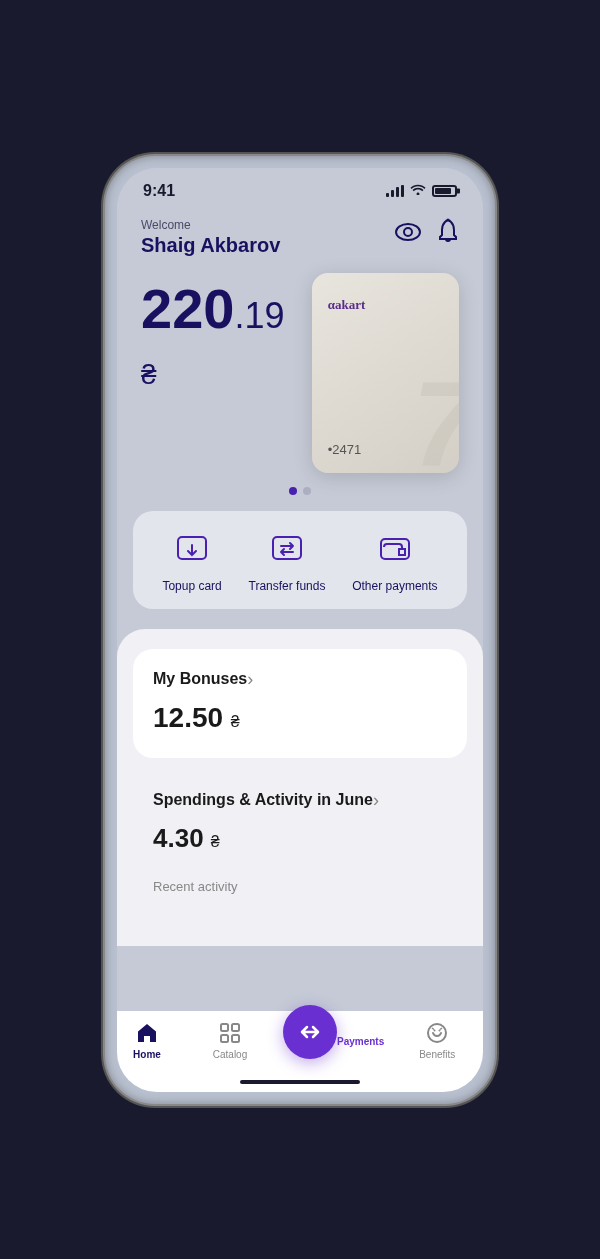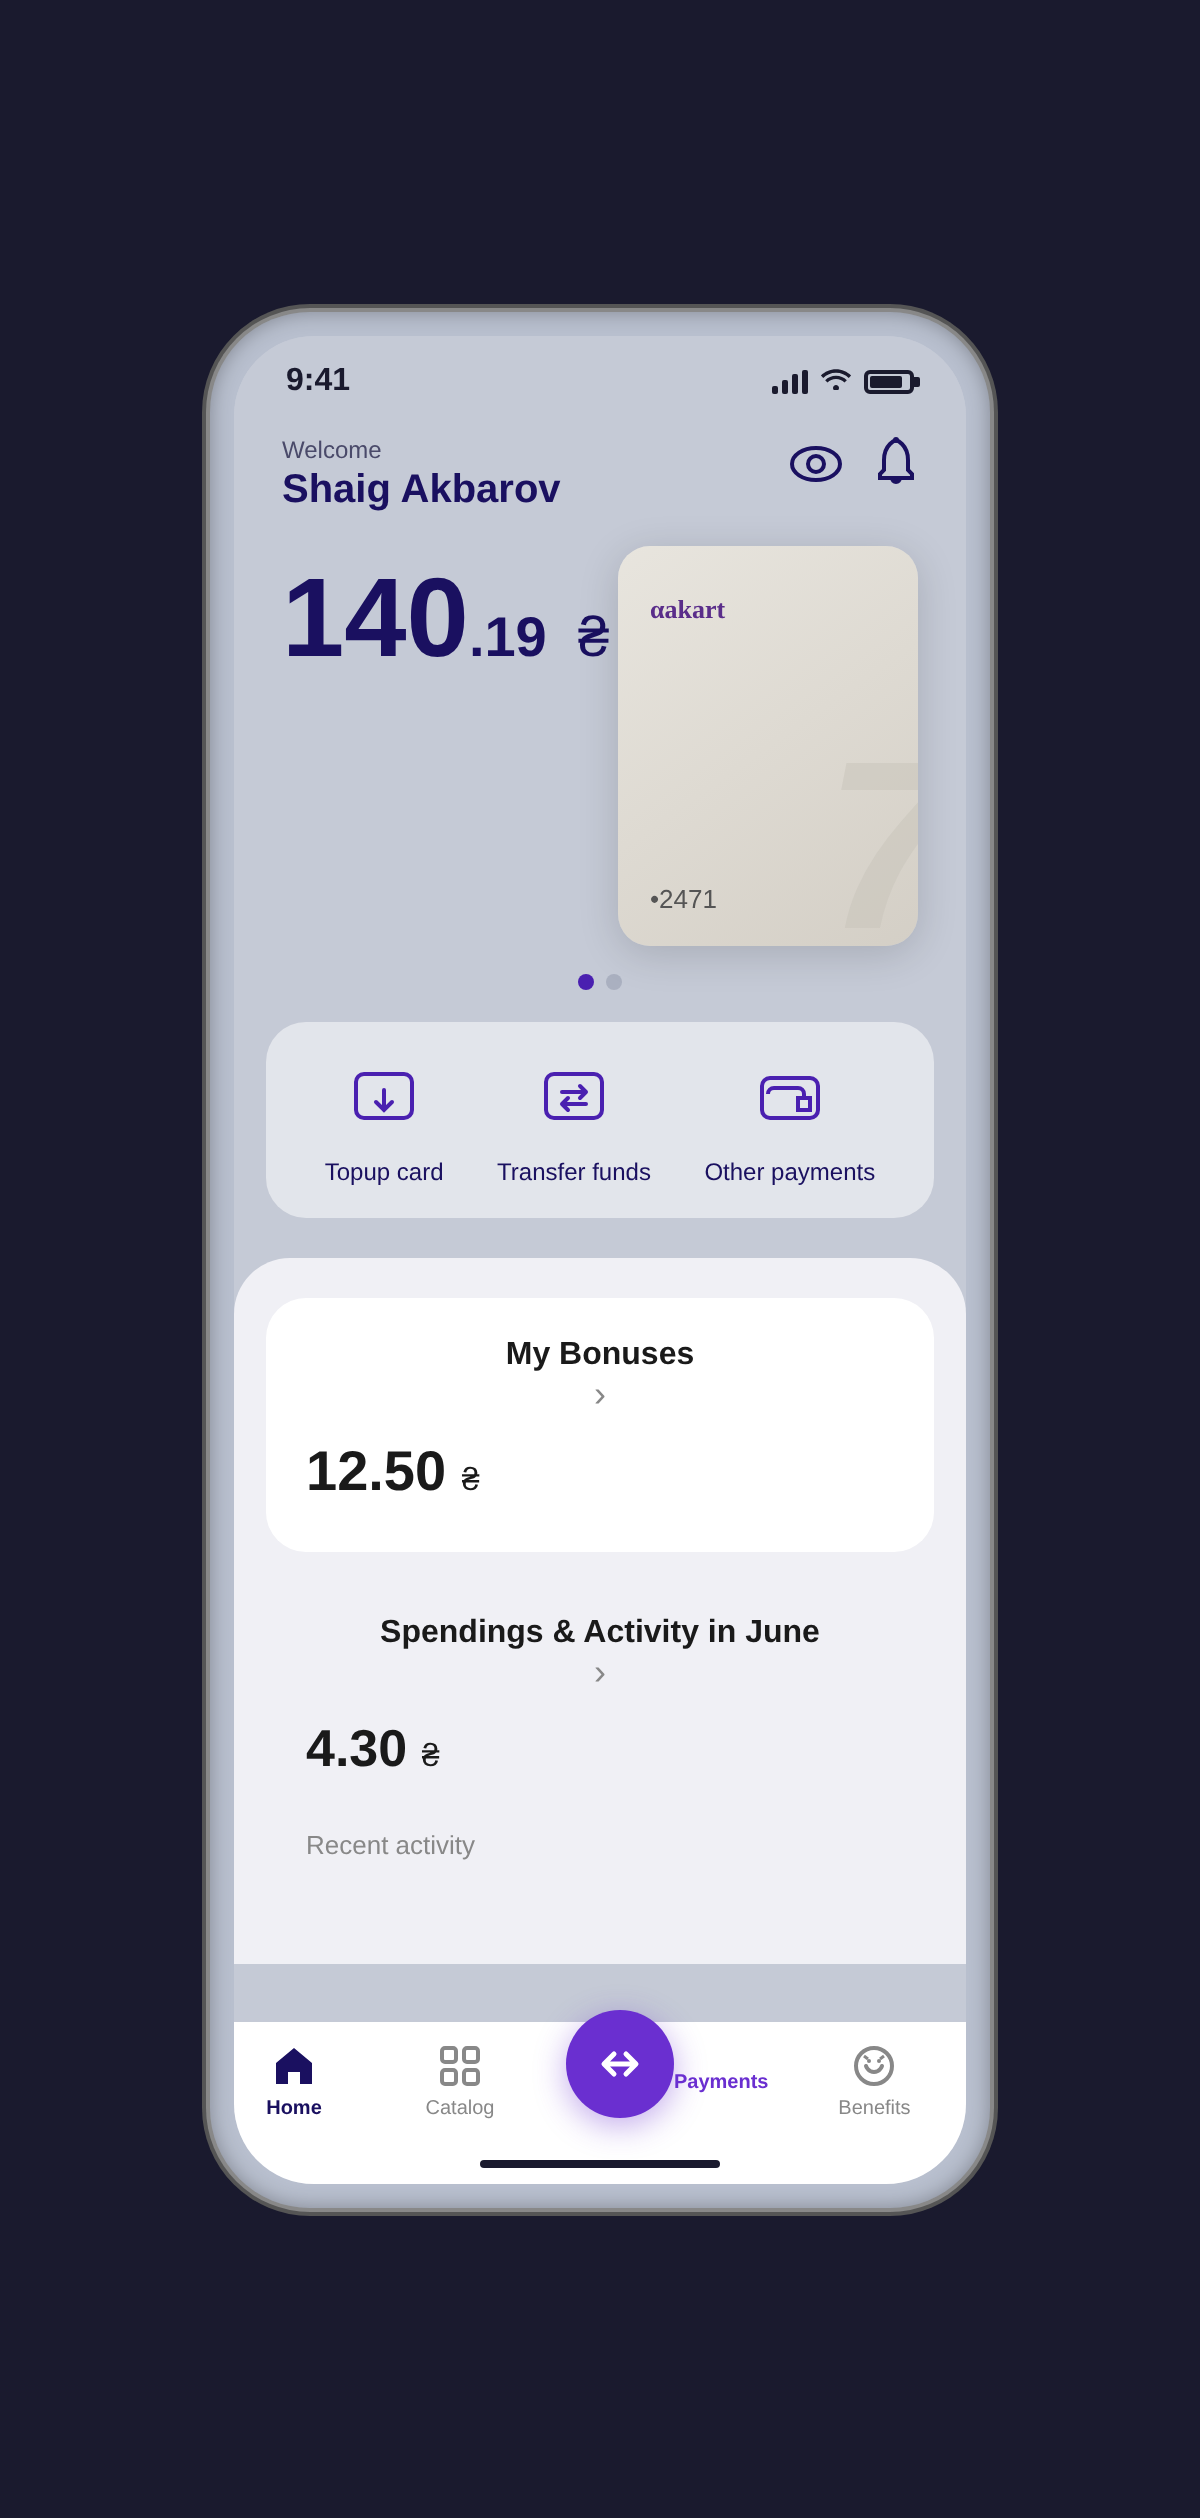--- a/index.html
+++ b/index.html
@@ -146,22 +146,22 @@
     .balance-section {
       padding-top: 8px;
     }
     .balance-main {
       font-size: 56px;
       font-weight: 800;
       color: #1a1060;
       line-height: 1;
     }
     .balance-decimal {
-      font-size: 28px;
-      font-weight: 700;
+      font-size: 36px;
+      font-weight: 400;
     }
     .balance-currency {
       font-size: 28px;
       font-weight: 400;
     }
 
     
     .card-container {
       width: 150px;
       height: 200px;
@@ -270,24 +270,23 @@
       gap: 12px;
     }
 
     .info-card {
       background: #fff;
       border-radius: 20px;
       padding: 20px;
     }
     .card-header-row {
       display: flex;
-      justify-content: space-between;
+      justify-content: flex-start;
       align-items: center;
       margin-bottom: 12px;
-      flex-direction: column;
     }
     .card-title {
       font-size: 16px;
       font-weight: 600;
       color: #1a1a1a;
     }
     .chevron-icon {
       color: #888;
       font-size: 18px;
     }
@@ -432,21 +431,21 @@
               <path d="M9 21C9 22.1 9.9 23 11 23C12.1 23 13 22.1 13 21" stroke="#1a1060" stroke-width="2"></path>
               <circle cx="11" cy="2" r="1.5" fill="#1a1060"></circle>
             </svg>
           </button>
         </div>
       </div>
 
       <div class="balance-card-area">
         <div class="balance-section">
           <div class="balance-main">
-            <span>140</span><span class="balance-decimal">.19</span> <span class="balance-currency">₴</span>
+            <span>220</span><span class="balance-decimal">.19</span> <span class="balance-currency">₴</span>
           </div>
         </div>
         <div class="card-container">
           <div class="card-logo">
             <span>α</span><span>akart</span>
           </div>
           <div class="card-watermark">7</div>
           <div class="card-number">•2471</div>
         </div>
       </div>

